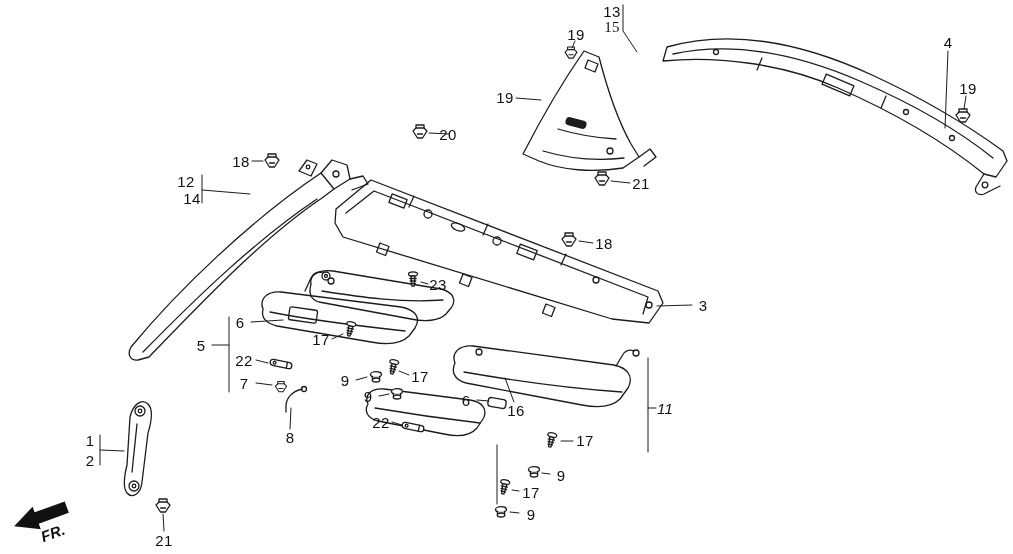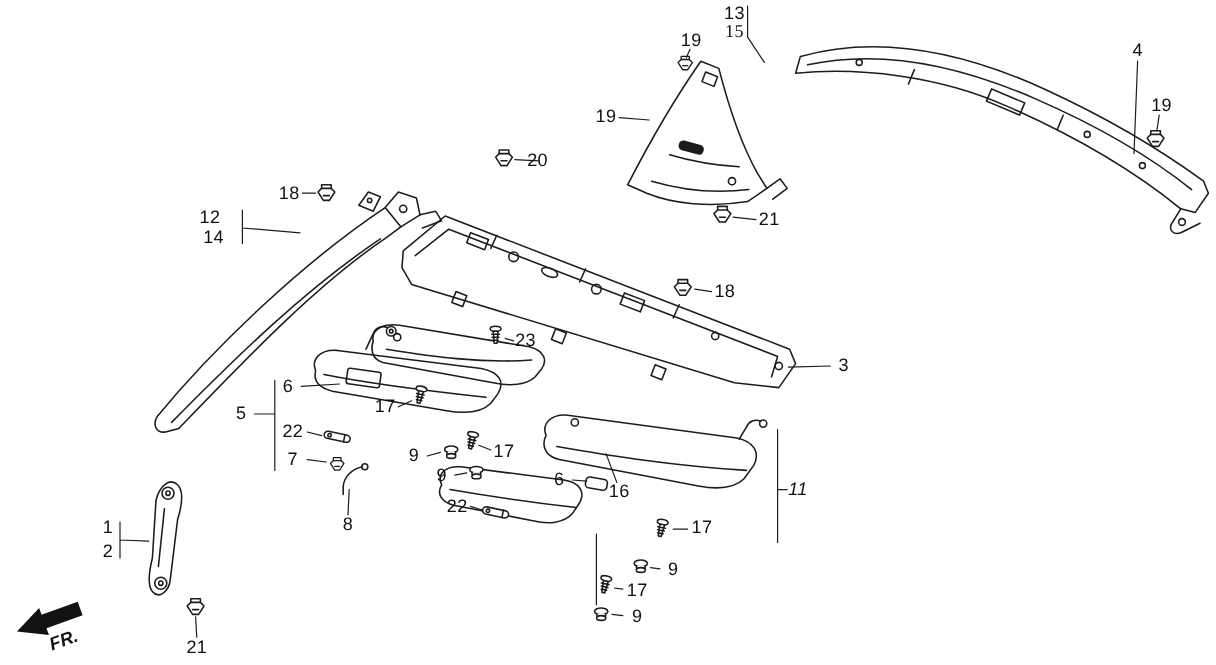--- a/index.html
+++ b/index.html
@@ -201,22 +201,22 @@
 
   <div id="callout-layer">
       <div class="callout" style="left: 612px; top: 11px;">13</div>
       <div class="callout" style="left: 612px; top: 27px; font-family: Liberation Serif, serif;">15</div>
       <div class="callout" style="left: 576px; top: 34px;">19</div>
       <div class="callout" style="left: 948px; top: 42px;">4</div>
       <div class="callout" style="left: 968px; top: 88px;">19</div>
       <div class="callout" style="left: 505px; top: 97px;">19</div>
       <div class="callout" style="left: 448px; top: 134px;">20</div>
       <div class="callout" style="left: 241px; top: 161px;">18</div>
-      <div class="callout" style="left: 175px; top: 181px;">12</div>
-      <div class="callout" style="left: 178px; top: 198px;">14</div>
+      <div class="callout" style="left: 186px; top: 181px;">12</div>
+      <div class="callout" style="left: 192px; top: 198px;">14</div>
       <div class="callout" style="left: 641px; top: 183px;">21</div>
       <div class="callout" style="left: 604px; top: 243px;">18</div>
       <div class="callout" style="left: 438px; top: 284px;">23</div>
       <div class="callout" style="left: 703px; top: 305px;">3</div>
       <div class="callout" style="left: 240px; top: 322px;">6</div>
       <div class="callout" style="left: 201px; top: 345px;">5</div>
       <div class="callout" style="left: 321px; top: 339px;">17</div>
       <div class="callout" style="left: 244px; top: 360px;">22</div>
       <div class="callout" style="left: 345px; top: 380px;">9</div>
       <div class="callout" style="left: 420px; top: 376px;">17</div>

